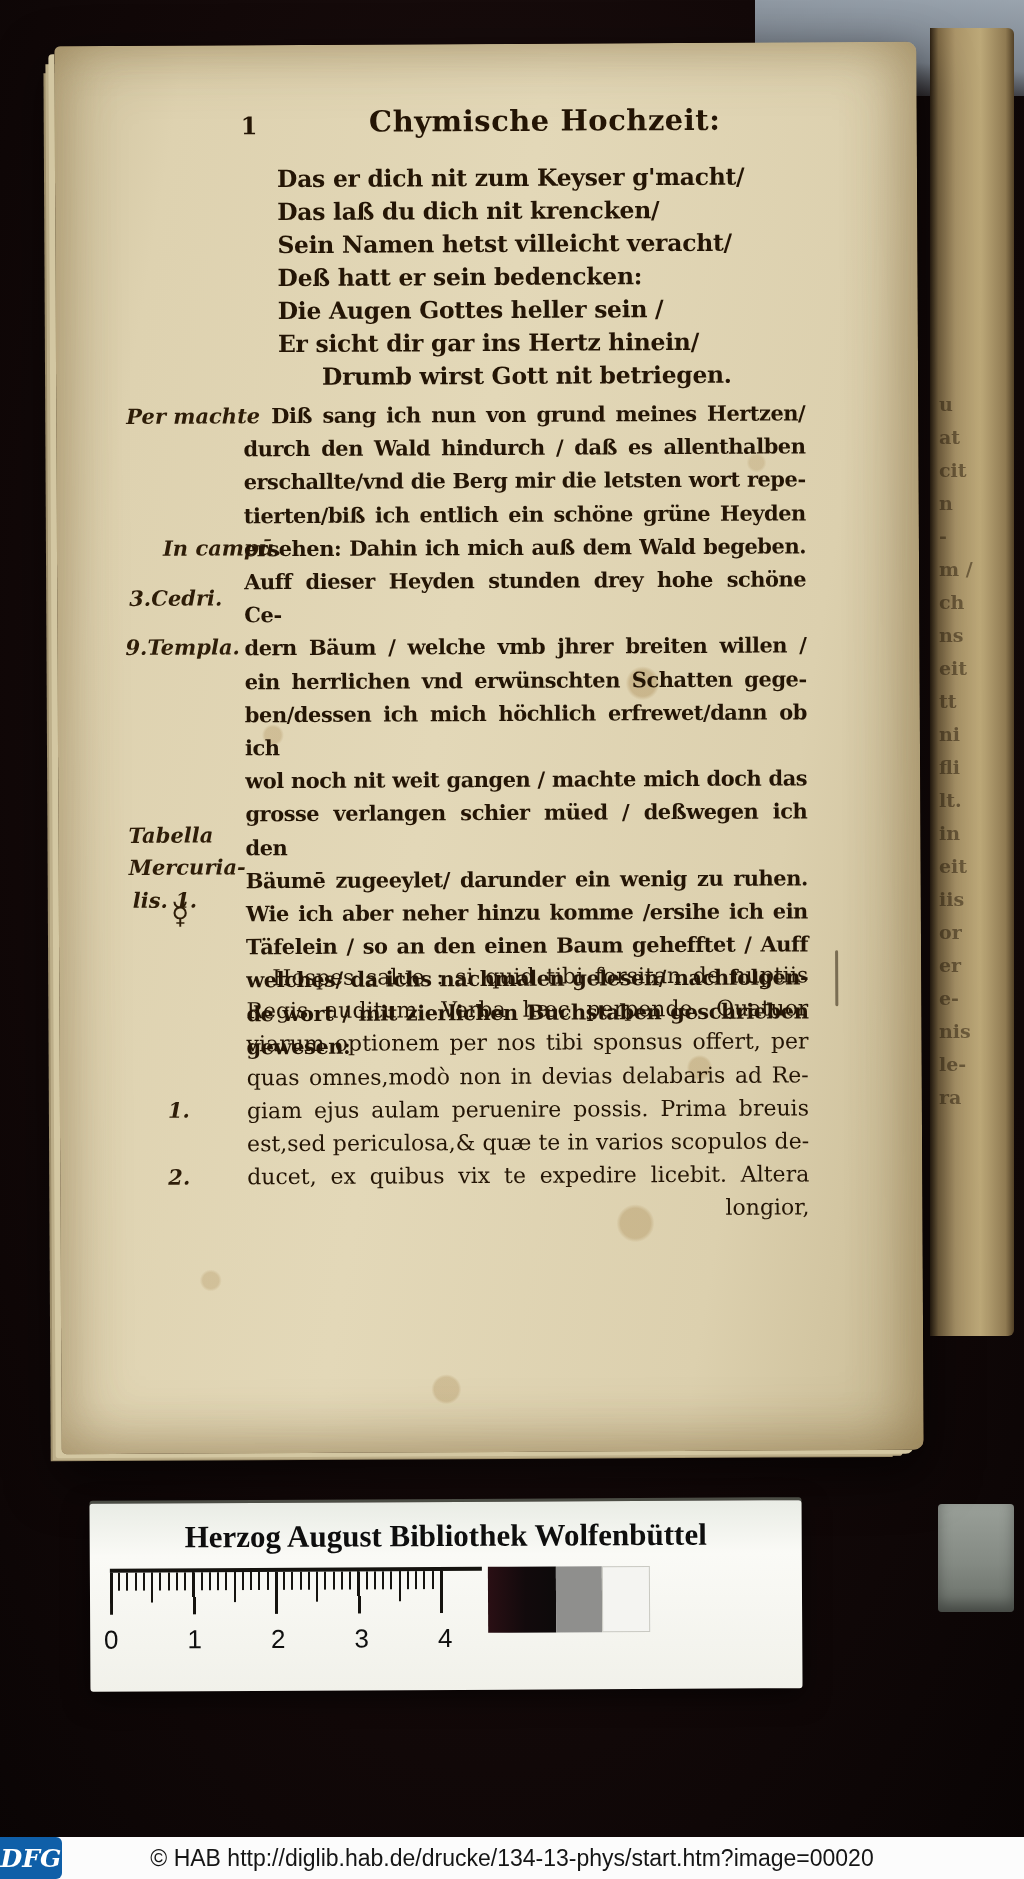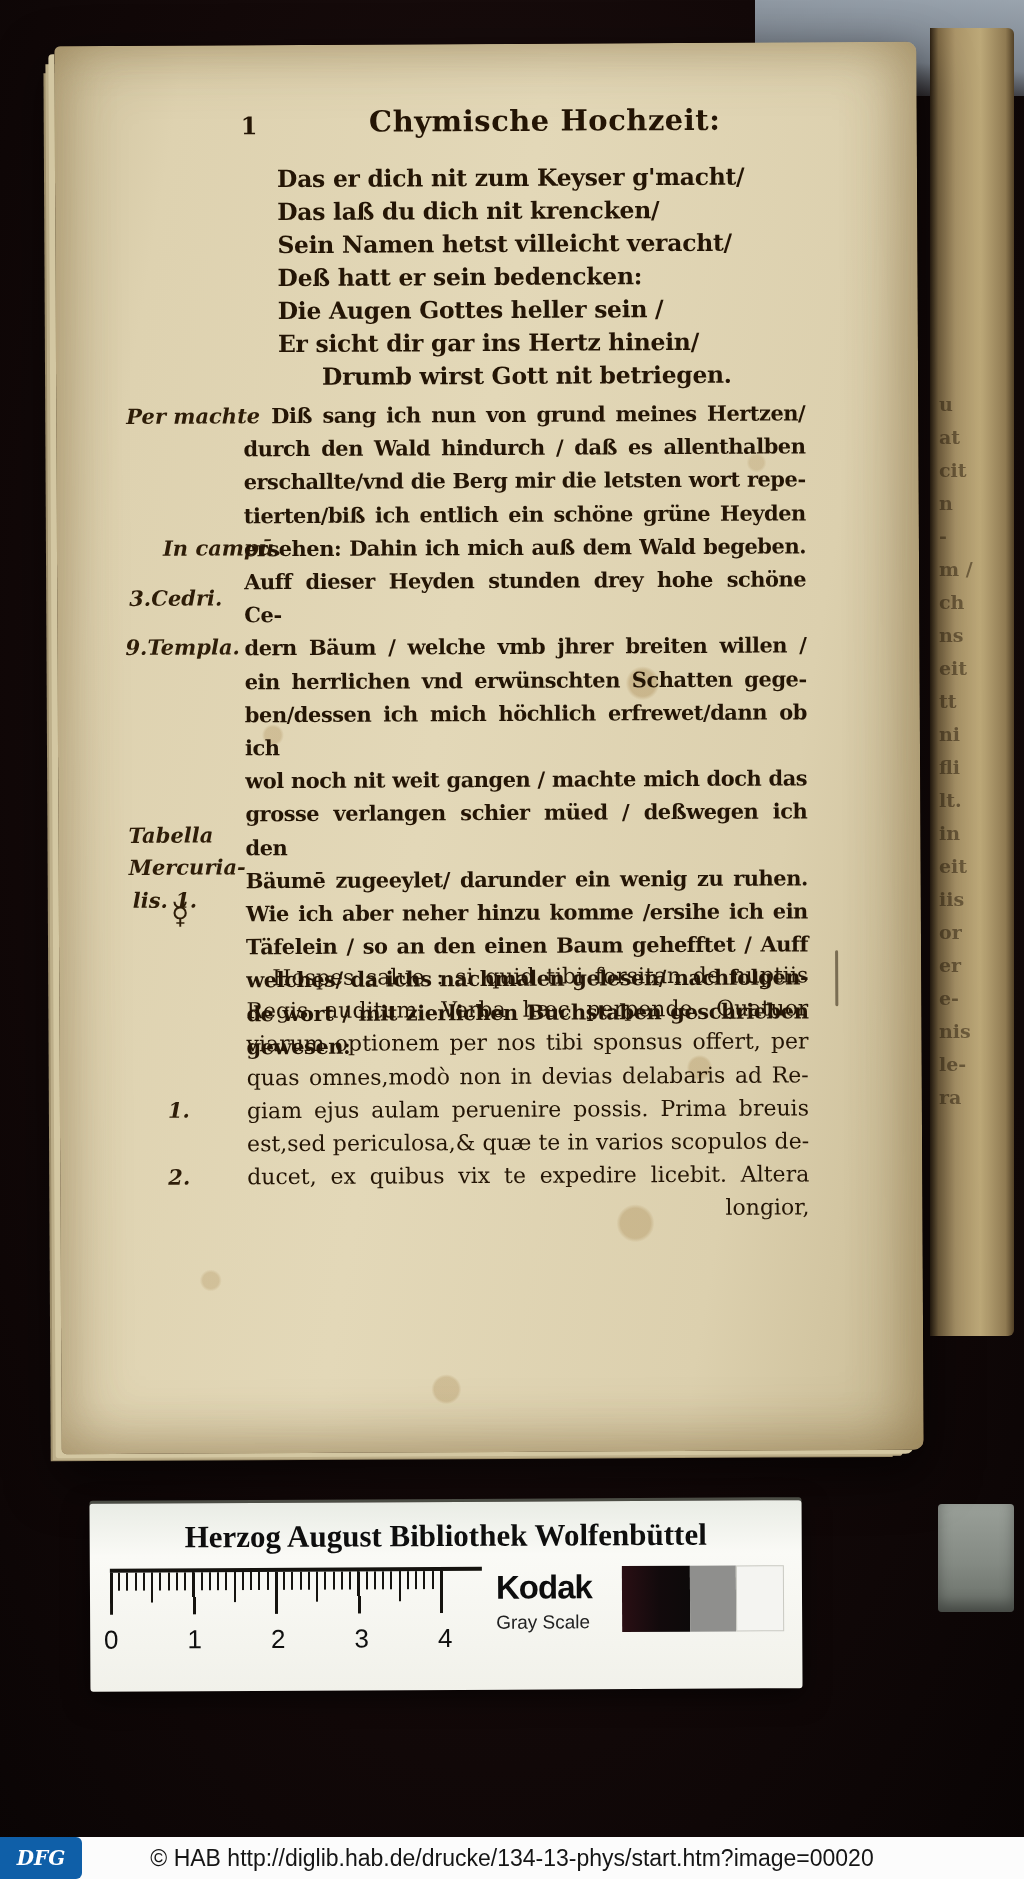--- a/index.html
+++ b/index.html
@@ -98,22 +98,22 @@
   .kodak-sub{font-family:"Liberation Sans","DejaVu Sans",sans-serif;font-size:19px;color:#222;margin-top:5px;}
   .rc-patches{display:flex;margin-left:6px;}
   .patch{height:66px;flex:none;}
   .patch-dark{width:68px;background:linear-gradient(90deg,#2a0f14 0%,#120a0c 55%,#0d0a0a 100%);}
   .patch-gray{width:46px;background:#8f8f8d;}
   .patch-white{width:48px;background:#f4f4f1;border:1px solid #c9c9c2;}
 
   
   .footer{position:absolute;left:0;top:1837px;width:1024px;height:42px;background:#fcfcfc;
     display:flex;align-items:center;}
-  .dfg-logo{position:absolute;left:0;top:0;width:82px;height:42px;background:#0f5fa8;color:#fff;
-    font-family:"DejaVu Serif","Liberation Serif",serif;font-weight:700;font-style:italic;font-size:20px;
+  .dfg-logo{position:absolute;left:0;top:0;width:62px;height:42px;background:#0f5fa8;color:#fff;
+    font-family:"DejaVu Serif","Liberation Serif",serif;font-weight:700;font-style:italic;font-size:25px;
     display:flex;align-items:center;justify-content:center;border-radius:0 6px 6px 0;}
   .footer-text{width:100%;text-align:center;
     font-family:"Liberation Sans","DejaVu Sans",sans-serif;font-size:23px;color:#151515;}
 </style>
 </head>
 <body>
 
 <div class="scene">
 
   <div class="top-right-glow"></div>
@@ -223,24 +223,20 @@
         <div class="rc-ticks"></div>
         <div class="rc-nums">
 
         <span class="rc-num">0</span>
             <span class="rc-num">1</span>
             <span class="rc-num">2</span>
             <span class="rc-num">3</span>
             <span class="rc-num">4</span>
           </div>
       </div>
-      <div class="rc-kodak">
-        <div class="kodak-brand">Kodak</div>
-        <div class="kodak-sub">Gray Scale</div>
-      </div>
       <div class="rc-patches">
         <div class="patch patch-dark"></div>
         <div class="patch patch-gray"></div>
         <div class="patch patch-white"></div>
       </div>
     </div>
   </div>
 
   <div class="footer">
     <div class="dfg-logo">DFG</div>

